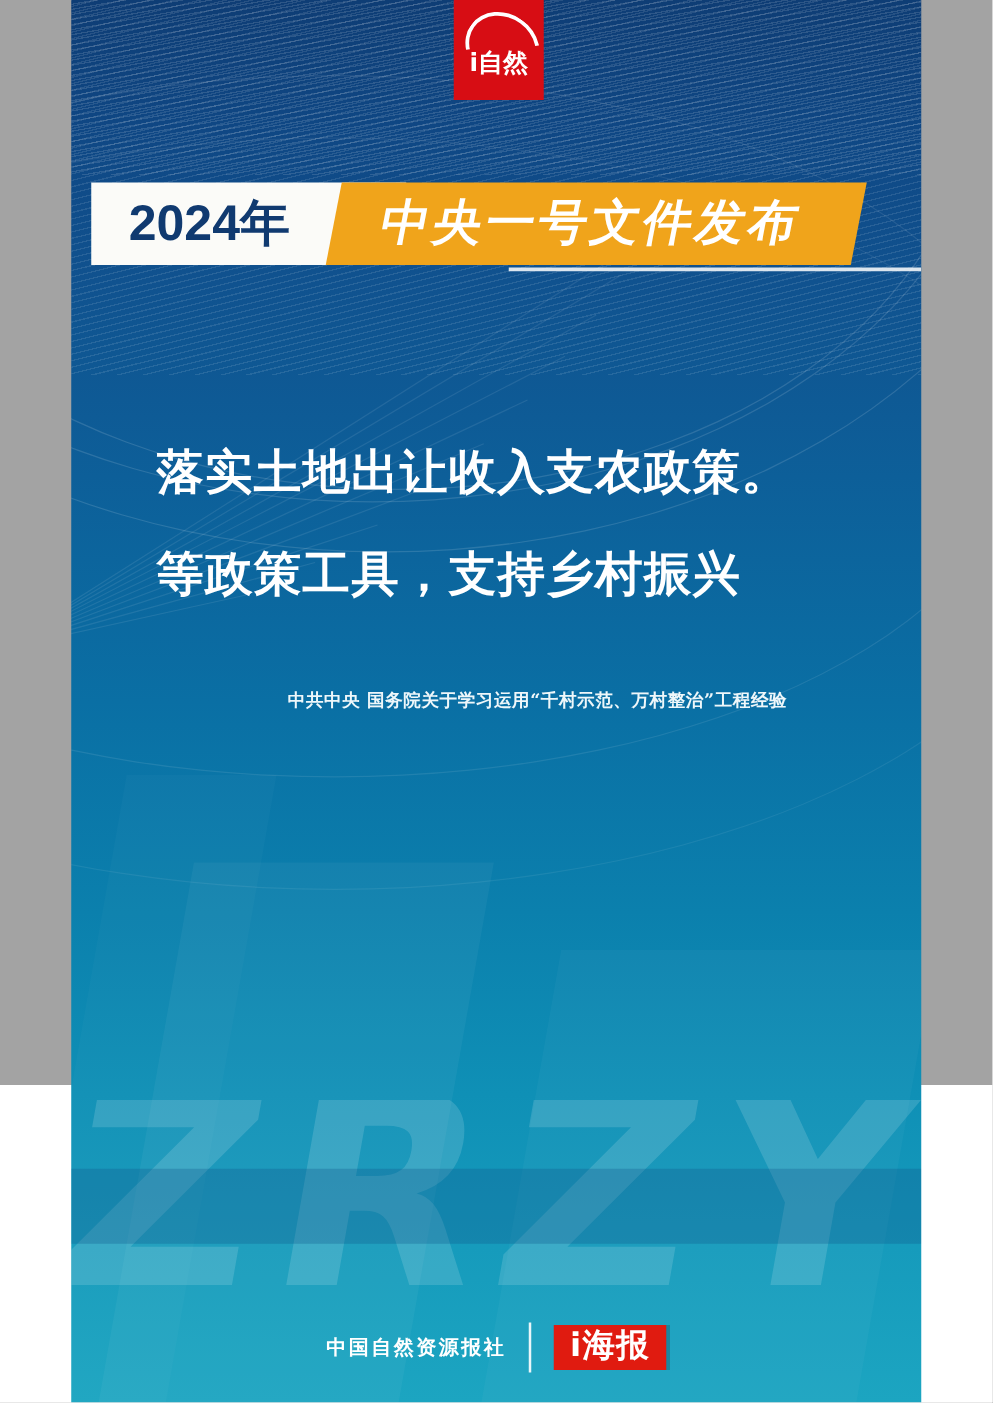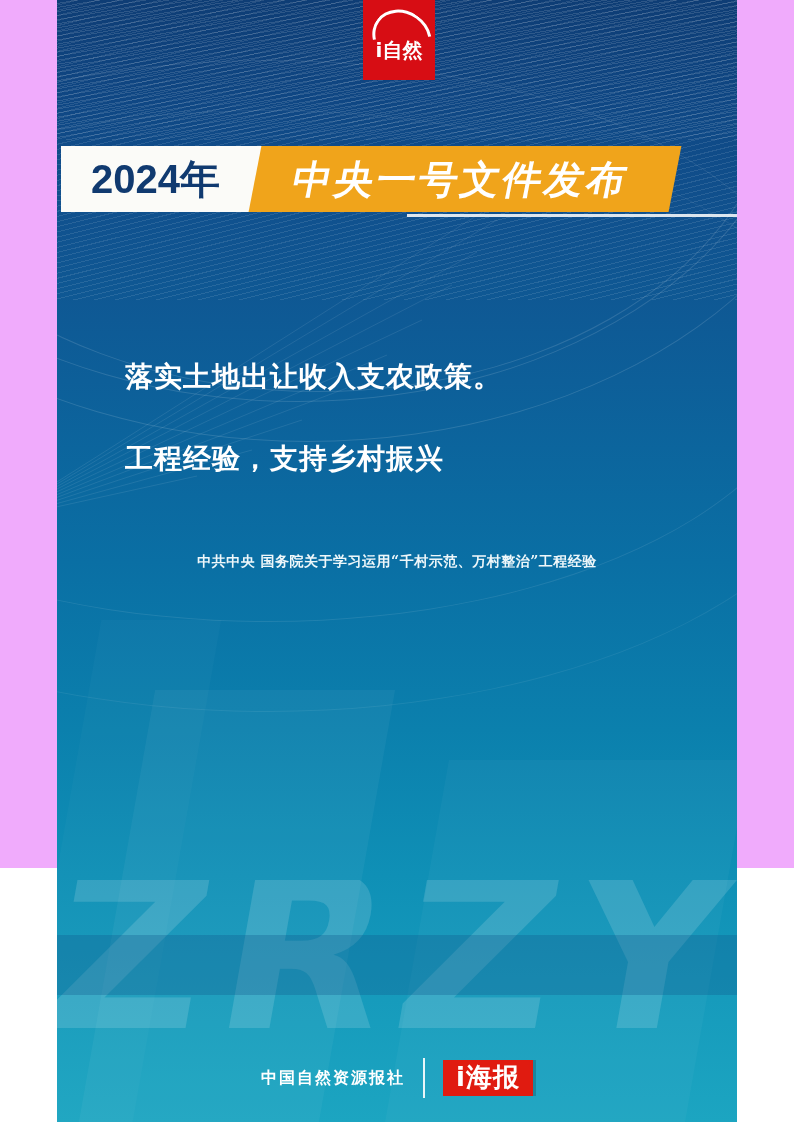--- a/index.html
+++ b/index.html
@@ -14,21 +14,21 @@
     overflow: hidden;
     position: relative;
   }
 
   
   #poster-frame {
     position: absolute;
     left: 0; top: 0;
     width: 794px;
     height: 868px;
-    background: #f0abfc;
+    background: #a3a3a3;
   }
 
   
   #poster {
     position: absolute;
     left: 57px;
     top: 0px;
     width: 680px;
     height: 1122px;
     overflow: hidden;
@@ -91,21 +91,21 @@
     position: absolute;
     left: -60px; top: 180px;
     width: 520px; height: 340px;
     pointer-events: none;
     opacity: .55;
   }
 
   
   #title-band {
     position: absolute;
-    left: 4px;
+    left: 16px;
     top: 146px;
     width: 680px;
     height: 66px;
   }
   #title-white {
     position: absolute;
     left: 0px; top: 0px;
     width: 252px; height: 66px;
     background: #fbfbf8;
   }
@@ -186,21 +186,21 @@
 
   
   #body-copy {
     position: absolute;
     left: 68px;
     top: 336px;
     width: 560px;
   }
   .body-line {
     color: #ffffff;
-    font-size: 28px;
+    font-size: 38px;
     font-weight: 700;
     line-height: 82px;
     letter-spacing: 1px;
     white-space: nowrap;
     font-family: "DejaVu Sans", "Liberation Sans", sans-serif;
   }
 
   
   #watermark {
     position: absolute;
@@ -239,20 +239,21 @@
     left: 0; top: 50%;
     transform: translateY(-50%);
     width: 680px;
     text-align: center;
     color: #eef7fa;
     font-size: 14px;
     font-weight: 700;
     line-height: 23px;
     letter-spacing: 0.5px;
     font-family: "DejaVu Serif", "Liberation Serif", serif;
+    padding-left: 33px;
   }
 
   
   #credit-bar {
     position: absolute;
     left: 0px;
     top: 1055px;
     width: 680px;
     height: 46px;
     display: flex;
@@ -344,21 +345,21 @@
     <div id="title-band">
       <div id="title-white"></div>
       <div id="title-orange"></div>
       <div id="title-year">2024年</div>
       <div id="title-main">中央一号文件发布</div>
     </div>
     <div id="band-rule"></div>
 
     <div id="body-copy">
       <div class="body-line">落实土地出让收入支农政策。</div>
-      <div class="body-line">工程经验，支持乡村振兴</div>
+      <div class="body-line">等政策工具，支持乡村振兴</div>
     </div>
 
     <div id="watermark">
       <div id="watermark-text">ZRZY</div>
     </div>
 
     <div id="caption-band"></div>
     <div id="caption-text">
       <div>中共中央 国务院关于学习运用“千村示范、万村整治”工程经验</div>
     </div>

